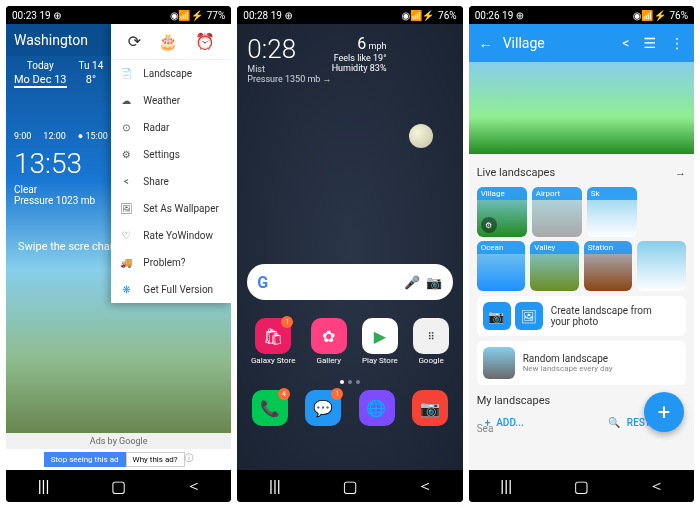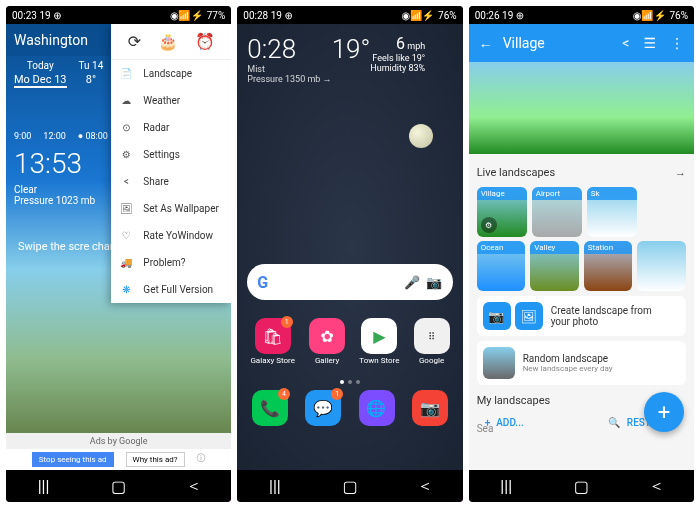--- a/index.html
+++ b/index.html
@@ -16,21 +16,21 @@
 .tab{text-align:center}
 .tab.active{border-bottom:2px solid #fff}
 .tab-temp{font-size:11px;margin-top:2px}
 .p1-weather{padding:8px;font-size:10px}
 .p1-time{font-size:28px;font-weight:300;margin:4px 0}
 .p1-hours{display:flex;gap:12px;font-size:9px;margin:6px 0}
 .p1-swipe{font-size:11px;margin-top:30px;padding:4px}
 .p1-footer{position:absolute;bottom:0;left:0;right:0;font-size:9px;color:#fff}
 .p1-footer-row{display:flex;justify-content:space-between;padding:2px 6px;background:rgba(0,0,0,.3)}
 .p1-ads{background:#f0f0f0;color:#666;text-align:center;padding:3px;font-size:9px}
-.p1-ad-btns{display:flex;justify-content:center;gap:12px;padding:3px;background:#fff}
+.p1-ad-btns{display:flex;justify-content:center;gap:0;padding:3px;background:#fff}
 .ad-btn{font-size:8px;padding:2px 6px;border:1px solid #ccc;background:#fff}
 .ad-btn.blue{background:#4285f4;color:#fff;border-color:#4285f4}
 .menu{position:absolute;top:18px;right:0;width:120px;background:#fff;color:#333;box-shadow:-2px 2px 8px rgba(0,0,0,.3);z-index:10}
 .menu-icons{display:flex;justify-content:space-around;padding:8px;border-bottom:1px solid #eee}
 .menu-item{display:flex;align-items:center;gap:10px;padding:8px;font-size:10px}
 .menu-item .mi{width:14px;text-align:center;color:#555}
 
 .p2-content{flex:1;background:radial-gradient(ellipse at center,#2a3548 0%,#1a2332 100%);position:relative;color:#fff}
 .p2-top{display:flex;justify-content:flex-start;padding:10px;font-size:10px}
 .p2-time{font-size:26px;font-weight:300}
@@ -102,21 +102,21 @@
       <div class="tab">
           <div>Tu 14</div>
           <div class="tab-temp">8°</div>
         </div>
     </div>
     <div class="p1-weather">
       <div style="text-align:right;font-size:22px;padding-right:8px">8°</div>
       <div class="p1-hours">
         <span>9:00</span>
         <span>12:00</span>
-        <span style="position:relative">● <span>08:00</span></span>
+        <span style="position:relative">● <span>15:00</span></span>
       </div>
       <div class="p1-time">13:53</div>
       <div>Clear</div>
       <div>Pressure 1023 mb</div>
       <div class="p1-swipe">Swipe the scre
 changes over t</div>
     </div>
     <div class="p1-footer">
       <div class="p1-ads">Ads by Google</div>
       <div class="p1-ad-btns">
@@ -183,23 +183,20 @@
         <span>◉📶⚡</span>
         <span>76%</span>
       </span>
   </div>
   <div class="p2-content">
     <div class="p2-top">
       <div>
         <div class="p2-time">0:28</div>
         <div class="p2-sub">Mist</div>
         <div class="p2-sub">Pressure 1350 mb →</div>
-      </div>
-      <div style="text-align:center">
-        <div class="p2-temp">19°</div>
       </div>
       <div class="p2-right">
         <div><span style="font-size:16px">6</span> <span>mph</span></div>
         <div>Feels like 19°</div>
         <div>Humidity 83%</div>
       </div>
     </div>
     <div class="moon"></div>
     <div class="search-bar">
       <span class="g-logo"><span>G</span></span>
@@ -208,21 +205,21 @@
           <span>🎤</span>
           <span>📷</span>
         </span>
     </div>
     <div class="apps-row r1">
       <div class="app"><div class="app-icon" style="background:#e91e63">
             <span>🛍</span>
             <span class="badge">1</span>
           </div><span>Galaxy Store</span></div>
       <div class="app"><div class="app-icon" style="background:#ff4081">✿</div><span>Gallery</span></div>
-      <div class="app"><div class="app-icon" style="background:#fff;color:#34a853">▶</div><span>Town Store</span></div>
+      <div class="app"><div class="app-icon" style="background:#fff;color:#34a853">▶</div><span>Play Store</span></div>
       <div class="app"><div class="app-icon" style="background:#f0f0f0;color:#333;font-size:10px">⠿</div><span>Google</span></div>
     </div>
     <div class="dots">
         <div class="dot active"></div>
         <div class="dot"></div>
         <div class="dot"></div>
       </div>
     <div class="apps-row r2">
       <div class="app">
           <div class="app-icon" style="background:#00c853">

